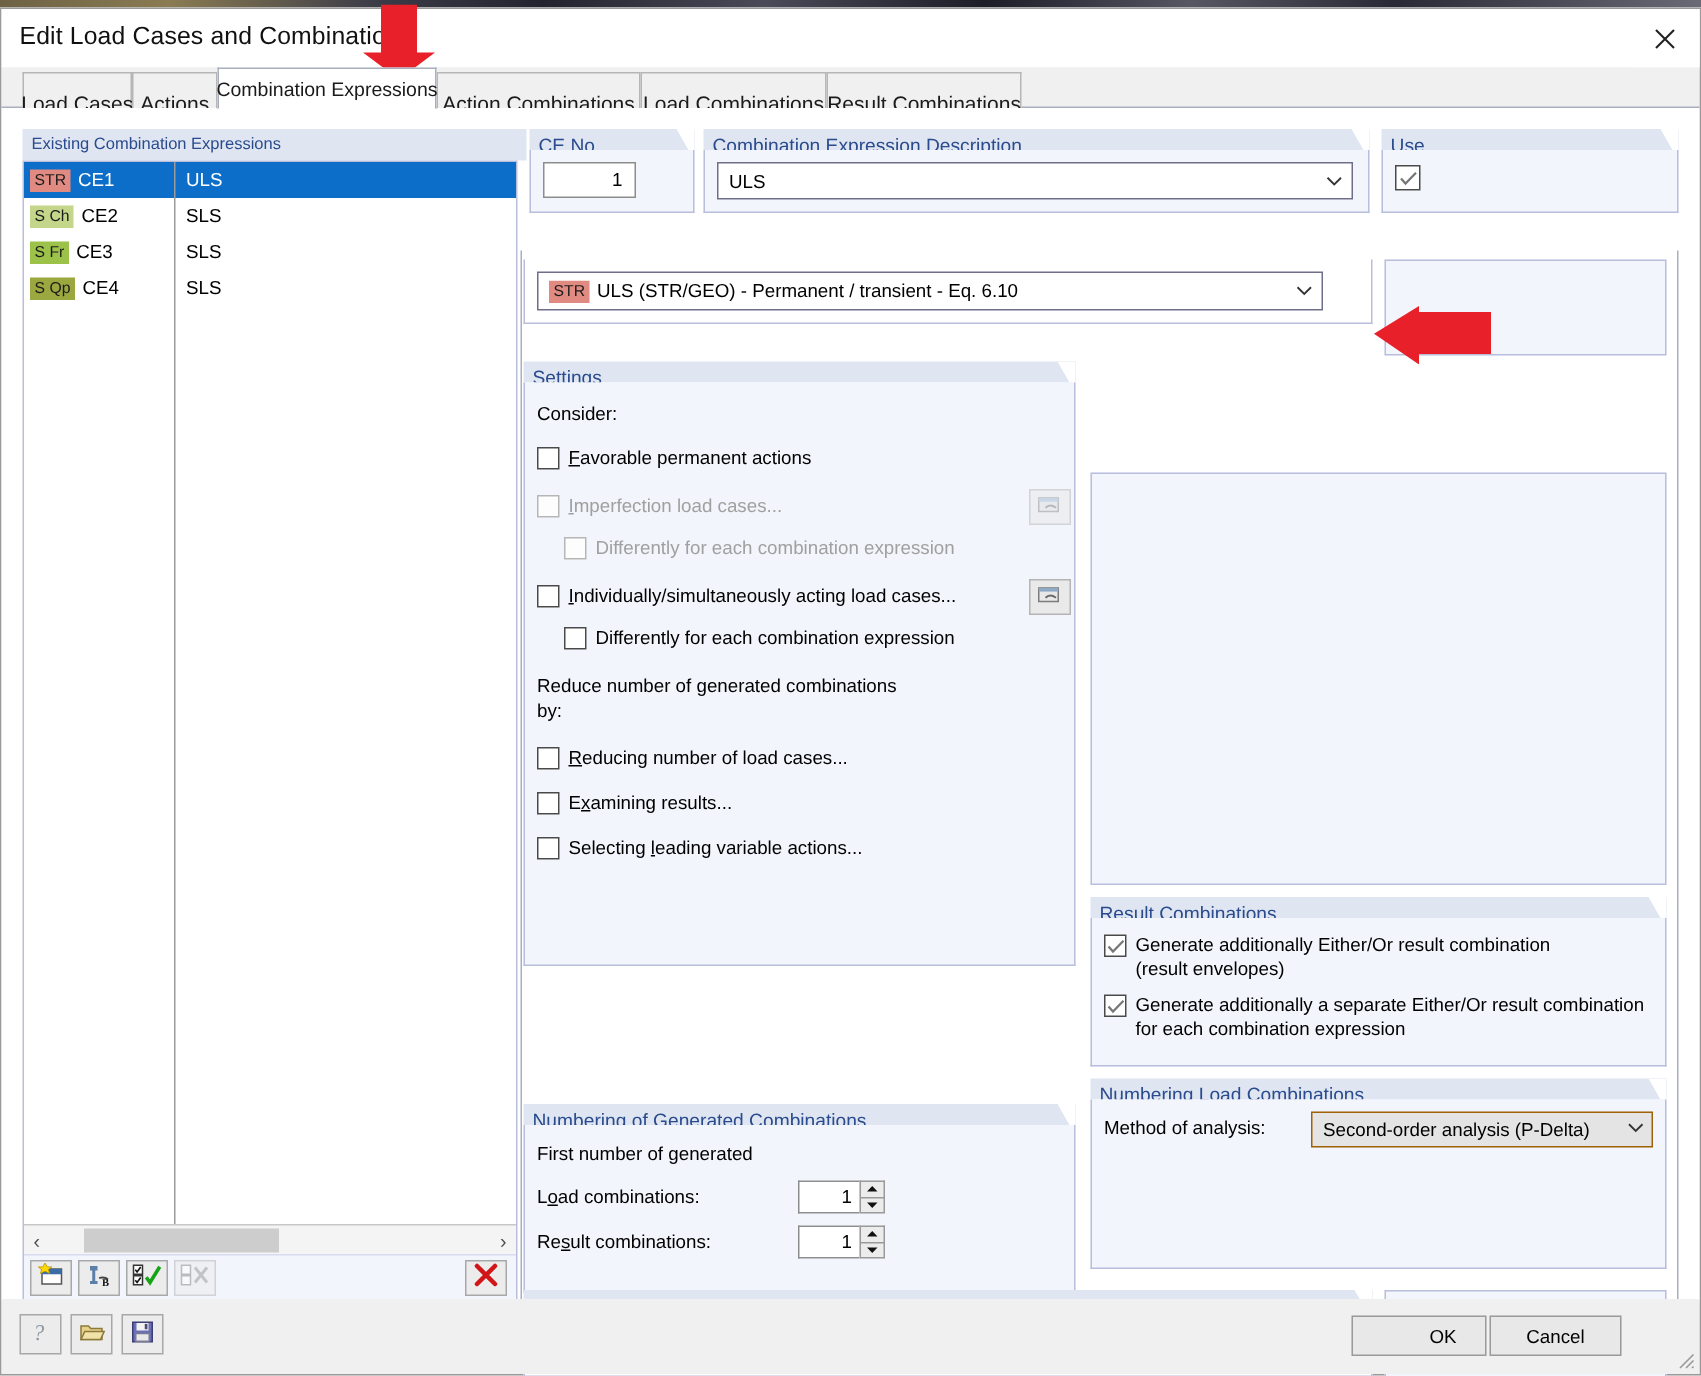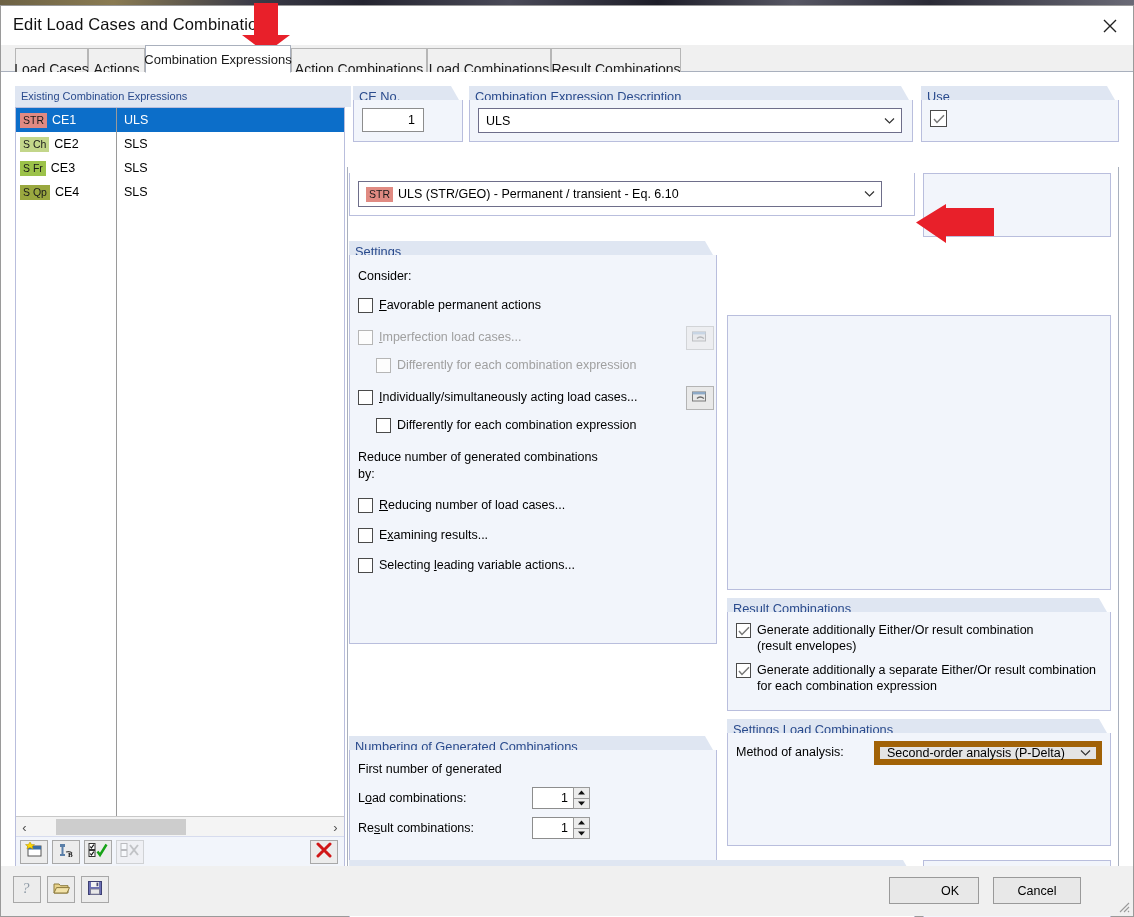--- a/index.html
+++ b/index.html
@@ -196,21 +196,21 @@
   .ibtn.disabled { opacity:.5; cursor:default; }
 
   
   #right-blank-box { position:absolute; left:726px; top:243px; width:384px; height:275px;
                      border:1px solid #b9bedd; background:#f2f5fb; box-sizing:border-box; }
   #resultcomb-group { left:726px; top:526px; width:384px; }
   #resultcomb-group .group-body { height:99px; }
   #genload-group { left:726px; top:647px; width:384px; }
   #genload-group .group-body { height:113px; }
   .select-box {
-    position:absolute; border:6px solid #a16207; background:#e4e4e4;
+    position:absolute; border:1px solid #a16207; background:#e4e4e4;
     box-sizing:border-box; display:flex; align-items:center; cursor:pointer;
   }
   .select-box .txt { flex:1; padding-left:7px; font-size:12.5px; white-space:nowrap; }
   .select-box .chev { width:22px; text-align:center; font-size:11px; color:#333; }
 
   
   #numbering-group { left:348px; top:664px; width:368px; }
   #numbering-group .group-body { height:112px; }
   .spin { position:absolute; width:58px; height:22px; display:flex; }
   .spin .sv {
@@ -241,21 +241,21 @@
     width:28px; height:27px; border:1px solid #a8a8a8; background:#ececec;
     display:flex; align-items:center; justify-content:center; cursor:pointer;
     box-sizing:border-box;
   }
   .dlg-btn {
     position:absolute; top:11px; width:90px; height:27px;
     border:1px solid #9a9a9a; background:#e8e8e8; box-sizing:border-box;
     display:flex; align-items:center; justify-content:center;
     font-size:12.5px; cursor:pointer;
   }
-  #ok-button { right:154px;padding-left:32px; }
+  #ok-button { right:142px;padding-left:32px; }
   #cancel-button { right:52px; width:88px; }
   .grip { position:absolute; right:3px; bottom:3px; width:14px; height:14px; }
 
   
   .arrow-anno { position:absolute; pointer-events:none; }
 </style>
 </head>
 <body>
 
 <div class="bgstrip"></div>
@@ -539,21 +539,21 @@
           <div class="cbtext">
             <span>Generate additionally a separate Either/Or result combination</span><br>
             <span>for each combination expression</span>
           </div>
         </div>
       </div>
     </div>
 
     <div class="group" id="genload-group">
       <div class="group-hdr">
-        <span>Settings Load Combinations</span>
+        <span>Numbering Load Combinations</span>
         <div class="corner"></div>
       </div>
       <div class="group-body">
         <div class="lbl" style="left:8px;top:12px;">Method of analysis:</div>
         <div class="select-box" style="left:146px;top:8px;width:228px;height:24px;">
           <div class="txt">Second-order analysis (P-Delta)</div>
           <div class="chev">
             <svg width="11" height="8" viewBox="0 0 11 8">
                 <path d="M1 1.5 L5.5 6 L10 1.5" stroke="#333" stroke-width="1.2" fill="none"></path>
               </svg>

